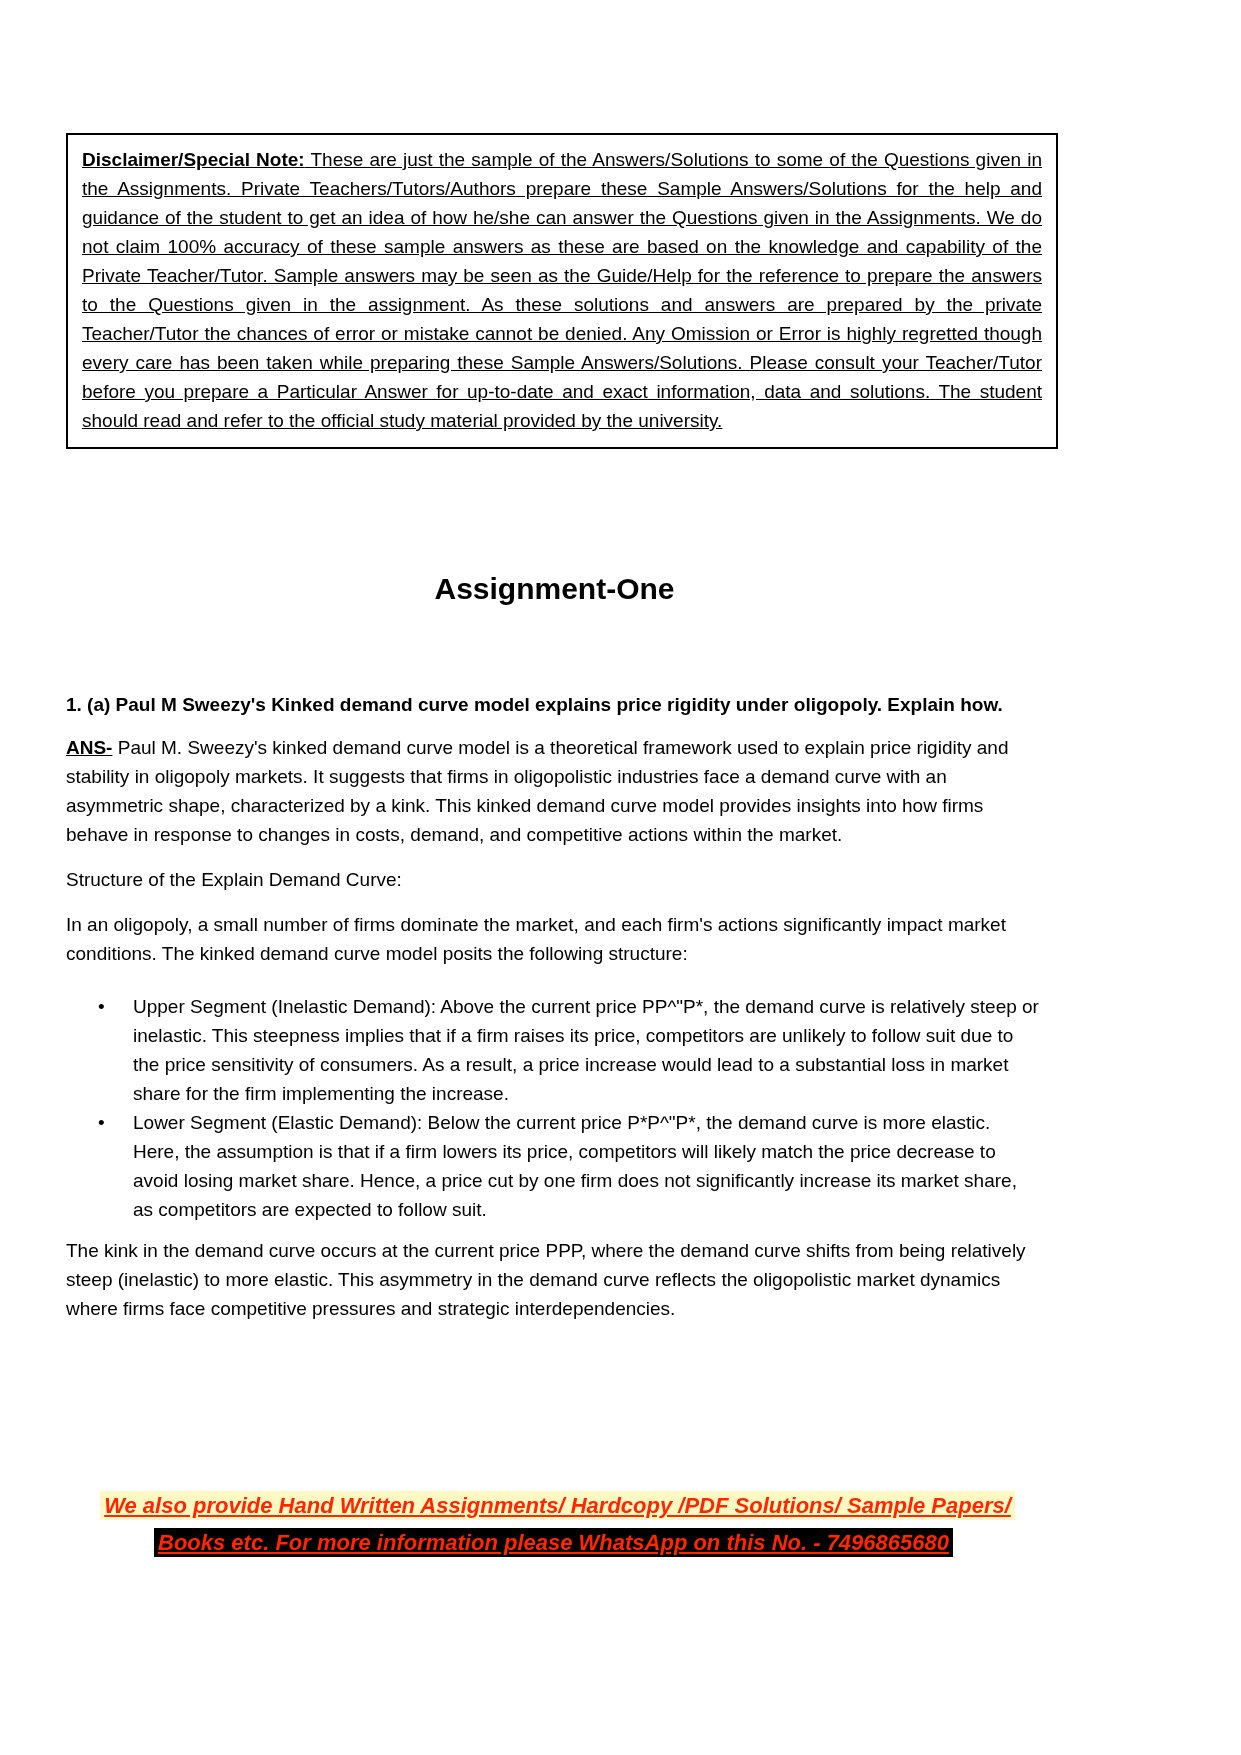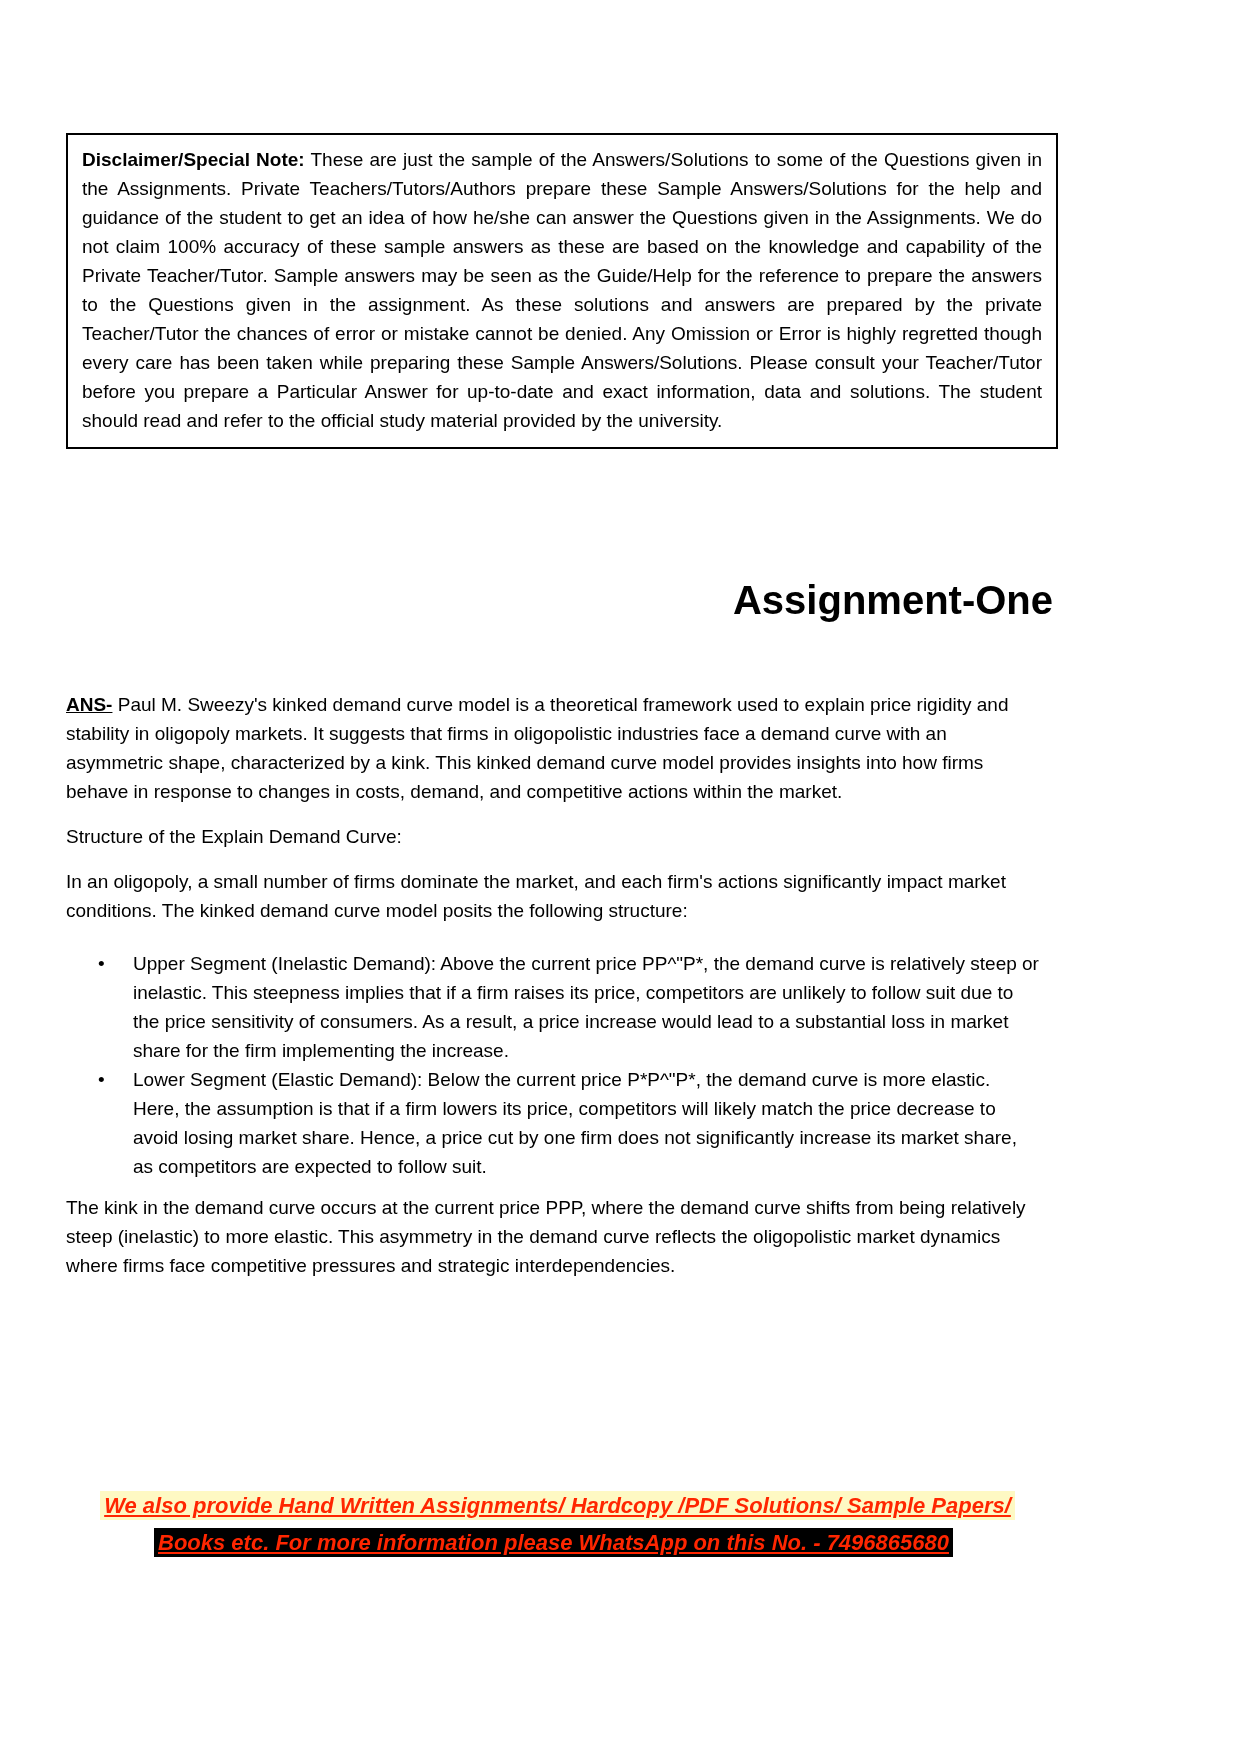--- a/index.html
+++ b/index.html
@@ -25,34 +25,35 @@
     width: 992px;
     box-sizing: border-box;
     border: 2px solid #000000;
     padding: 10px 14px 12px 14px;
   }
   .disclaimer-text {
     margin: 0;
     font-size: 19px;
     line-height: 29px;
     text-align: justify;
+    text-decoration: underline;
   }
   .disclaimer-text b {
     font-weight: bold;
   }
 
   
   .heading {
     position: absolute;
     top: 570px;
     left: 66px;
     width: 975px;
-    margin: 12px;
-    text-align: right;
-    font-size: 40px;
+    margin: 1px;
+    text-align: center;
+    font-size: 30px;
     font-weight: bold;
     line-height: 36px;
   }
 
   
   .content {
     position: absolute;
     top: 690px;
     left: 66px;
     width: 975px;
@@ -112,20 +113,21 @@
 
 <div class="page">
 
   <div class="disclaimer-box">
     <p class="disclaimer-text"><b>Disclaimer/Special Note:</b><span> These are just the sample of the Answers/Solutions to some of the Questions given in the Assignments. Private Teachers/Tutors/Authors prepare these Sample Answers/Solutions for the help and guidance of the student to get an idea of how he/she can answer the Questions given in the Assignments. We do not claim 100% accuracy of these sample answers as these are based on the knowledge and capability of the Private Teacher/Tutor. Sample answers may be seen as the Guide/Help for the reference to prepare the answers to the Questions given in the assignment. As these solutions and answers are prepared by the private Teacher/Tutor the chances of error or mistake cannot be denied. Any Omission or Error is highly regretted though every care has been taken while preparing these Sample Answers/Solutions. Please consult your Teacher/Tutor before you prepare a Particular Answer for up-to-date and exact information, data and solutions. The student should read and refer to the official study material provided by the university.</span></p>
   </div>
 
   <h1 class="heading">Assignment-One</h1>
 
   <div class="content">
+    <p class="question">1. (a) Paul M Sweezy's Kinked demand curve model explains price rigidity under oligopoly. Explain how.</p>
 
     <p><span class="ans-label">ANS-</span><span> Paul M. Sweezy's kinked demand curve model is a theoretical framework used to explain price rigidity and stability in oligopoly markets. It suggests that firms in oligopolistic industries face a demand curve with an asymmetric shape, characterized by a kink. This kinked demand curve model provides insights into how firms behave in response to changes in costs, demand, and competitive actions within the market.</span></p>
 
 
     <p class="subhead">Structure of the Explain Demand Curve:</p>
 
     <p style="margin-bottom:24px;">In an oligopoly, a small number of firms dominate the market, and each firm's actions significantly impact market conditions. The kinked demand curve model posits the following structure:</p>
 
     <ul class="bullet-list">
       <li>

